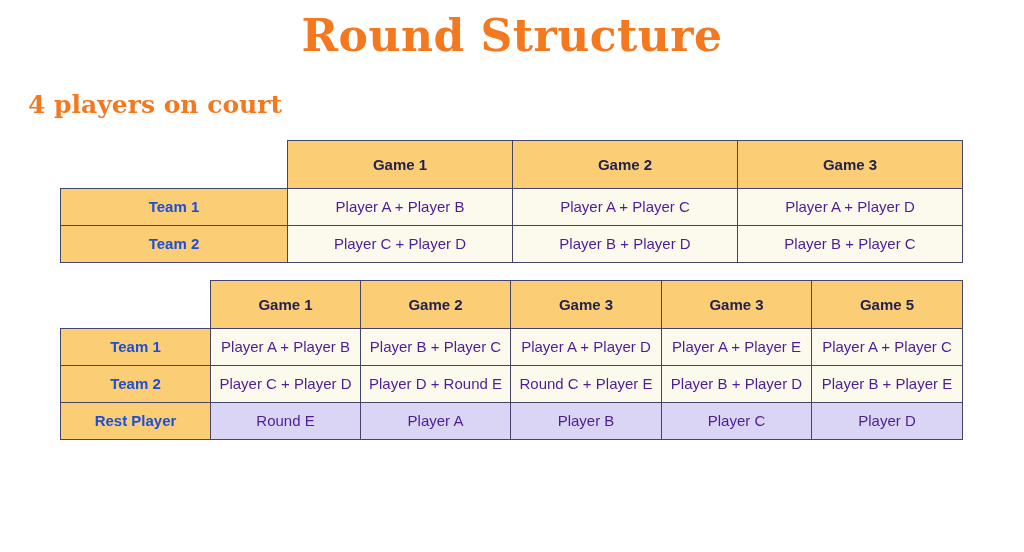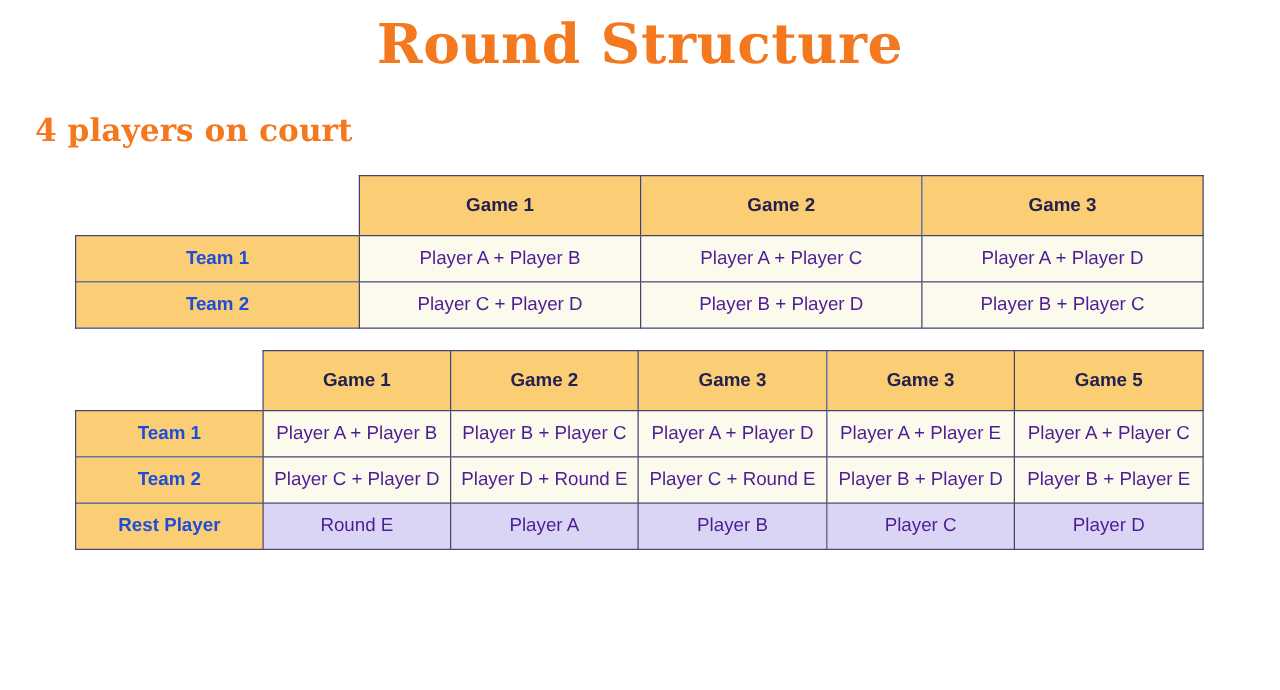--- a/index.html
+++ b/index.html
@@ -142,21 +142,21 @@
         <td>Player A + Player B</td>
         <td>Player B + Player C</td>
         <td>Player A + Player D</td>
         <td>Player A + Player E</td>
         <td>Player A + Player C</td>
       </tr>
       <tr>
         <th>Team 2</th>
         <td>Player C + Player D</td>
         <td>Player D + Round E</td>
-        <td>Player C + Round E</td>
+        <td>Round C + Player E</td>
         <td>Player B + Player D</td>
         <td>Player B + Player E</td>
       </tr>
       <tr class="rest-row">
         <th>Rest Player</th>
         <td>Round E</td>
         <td>Player A</td>
         <td>Player B</td>
         <td>Player C</td>
         <td>Player D</td>

